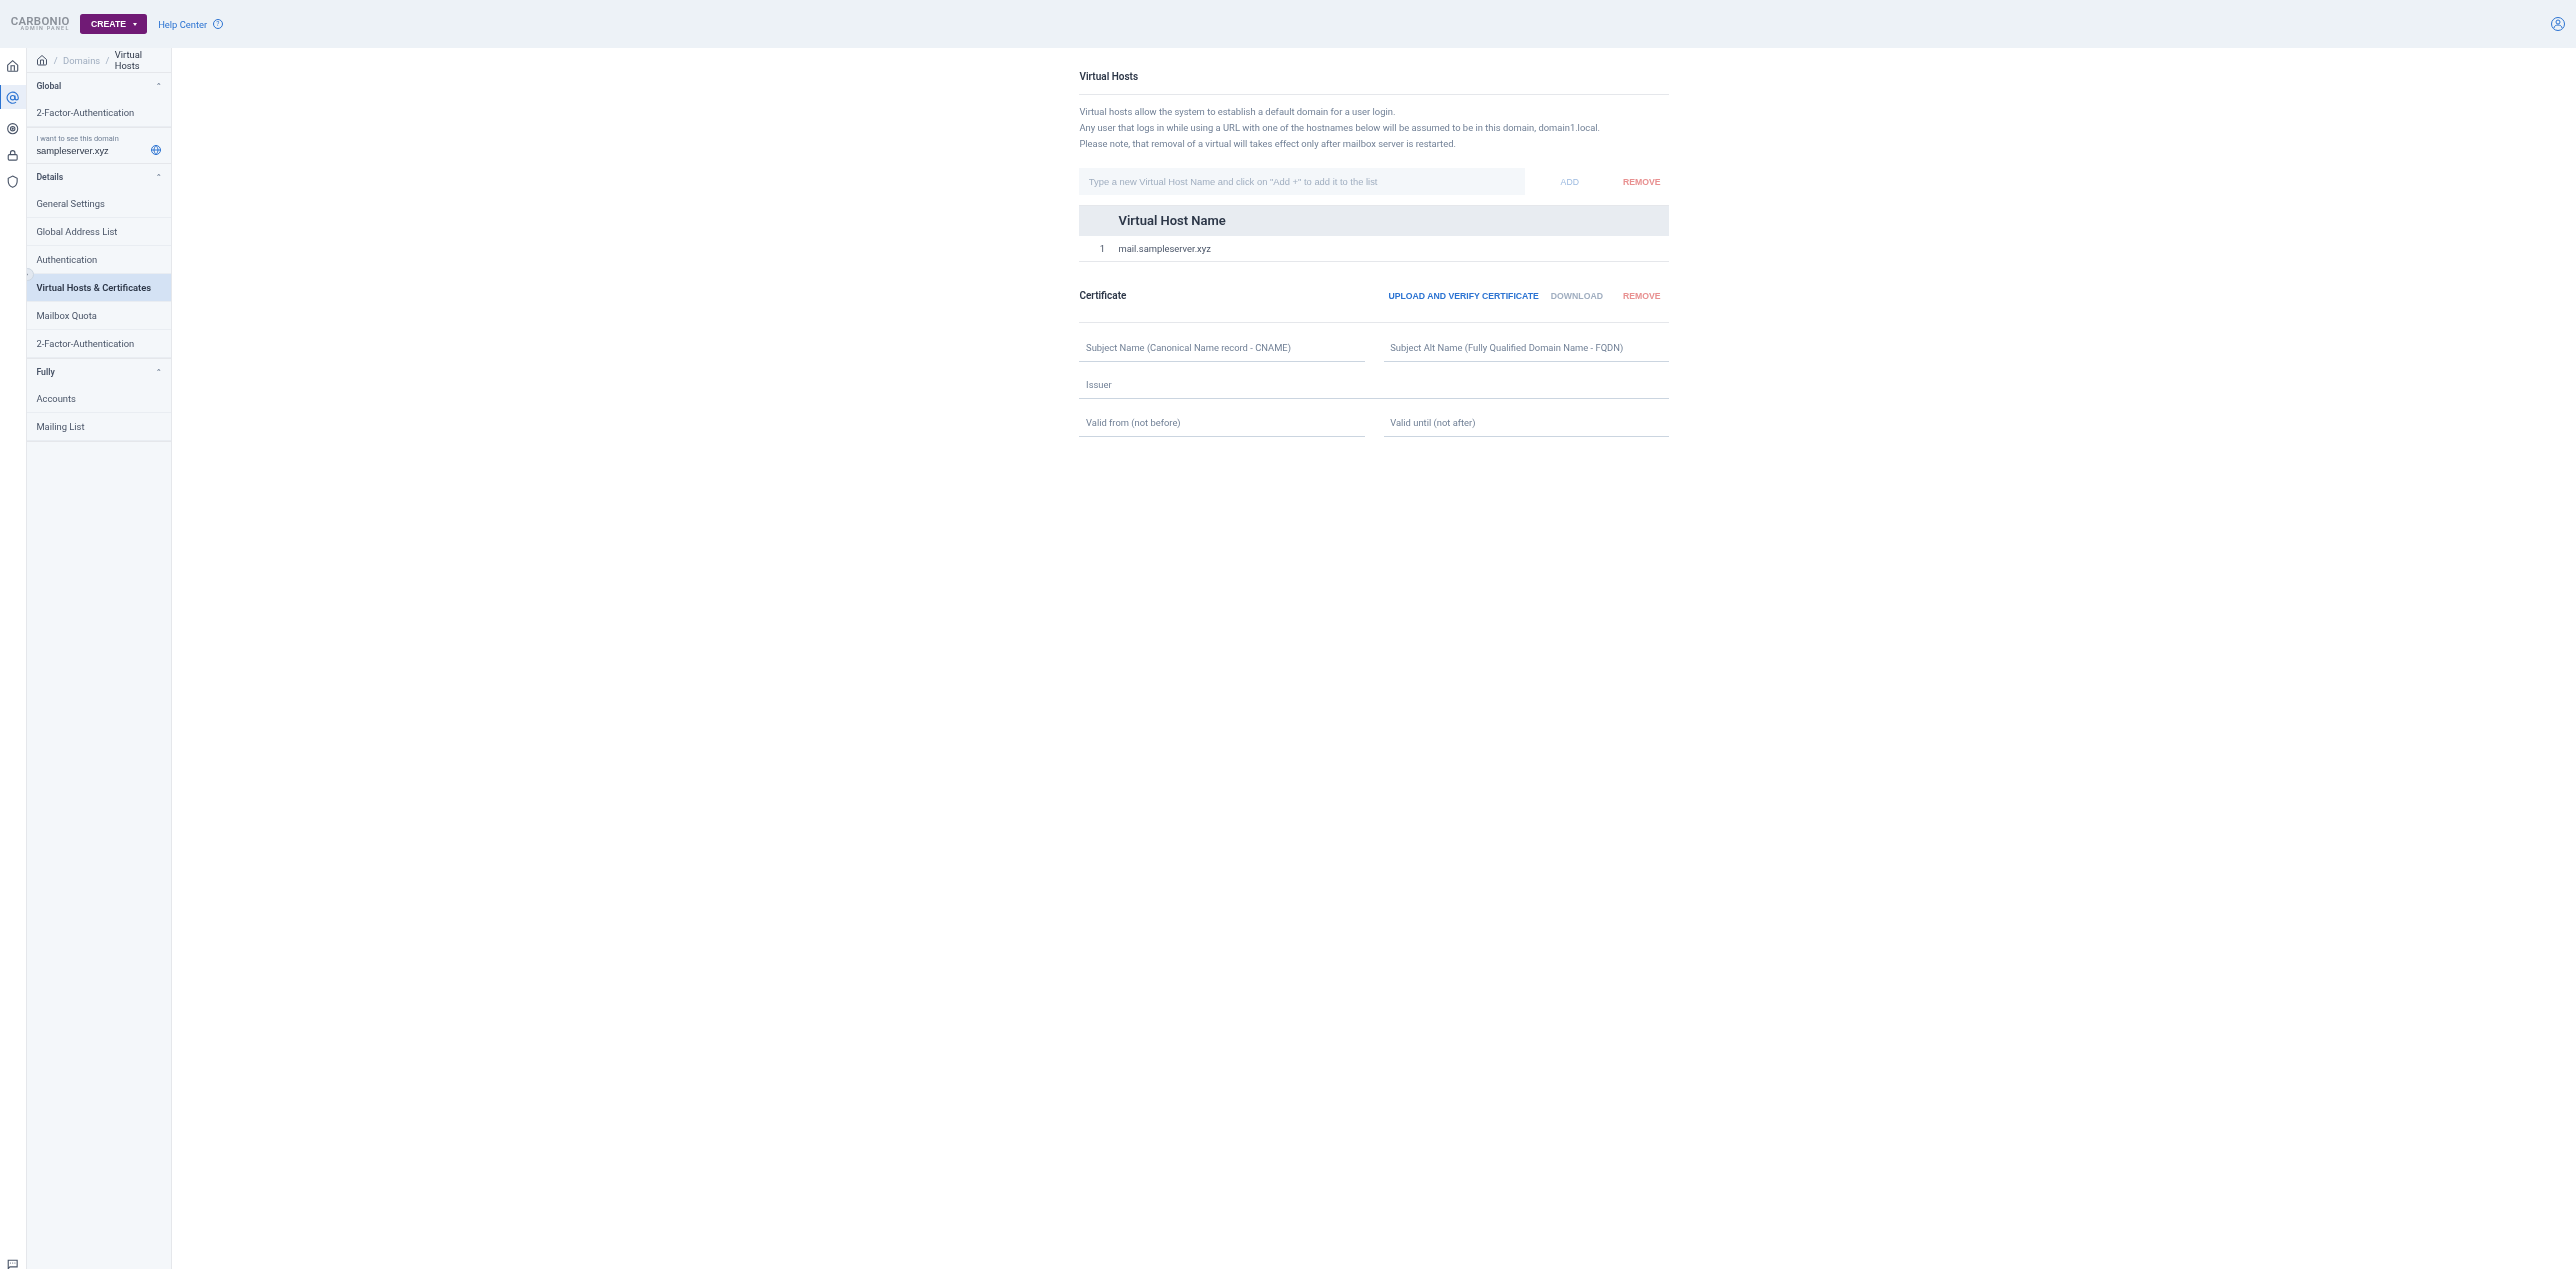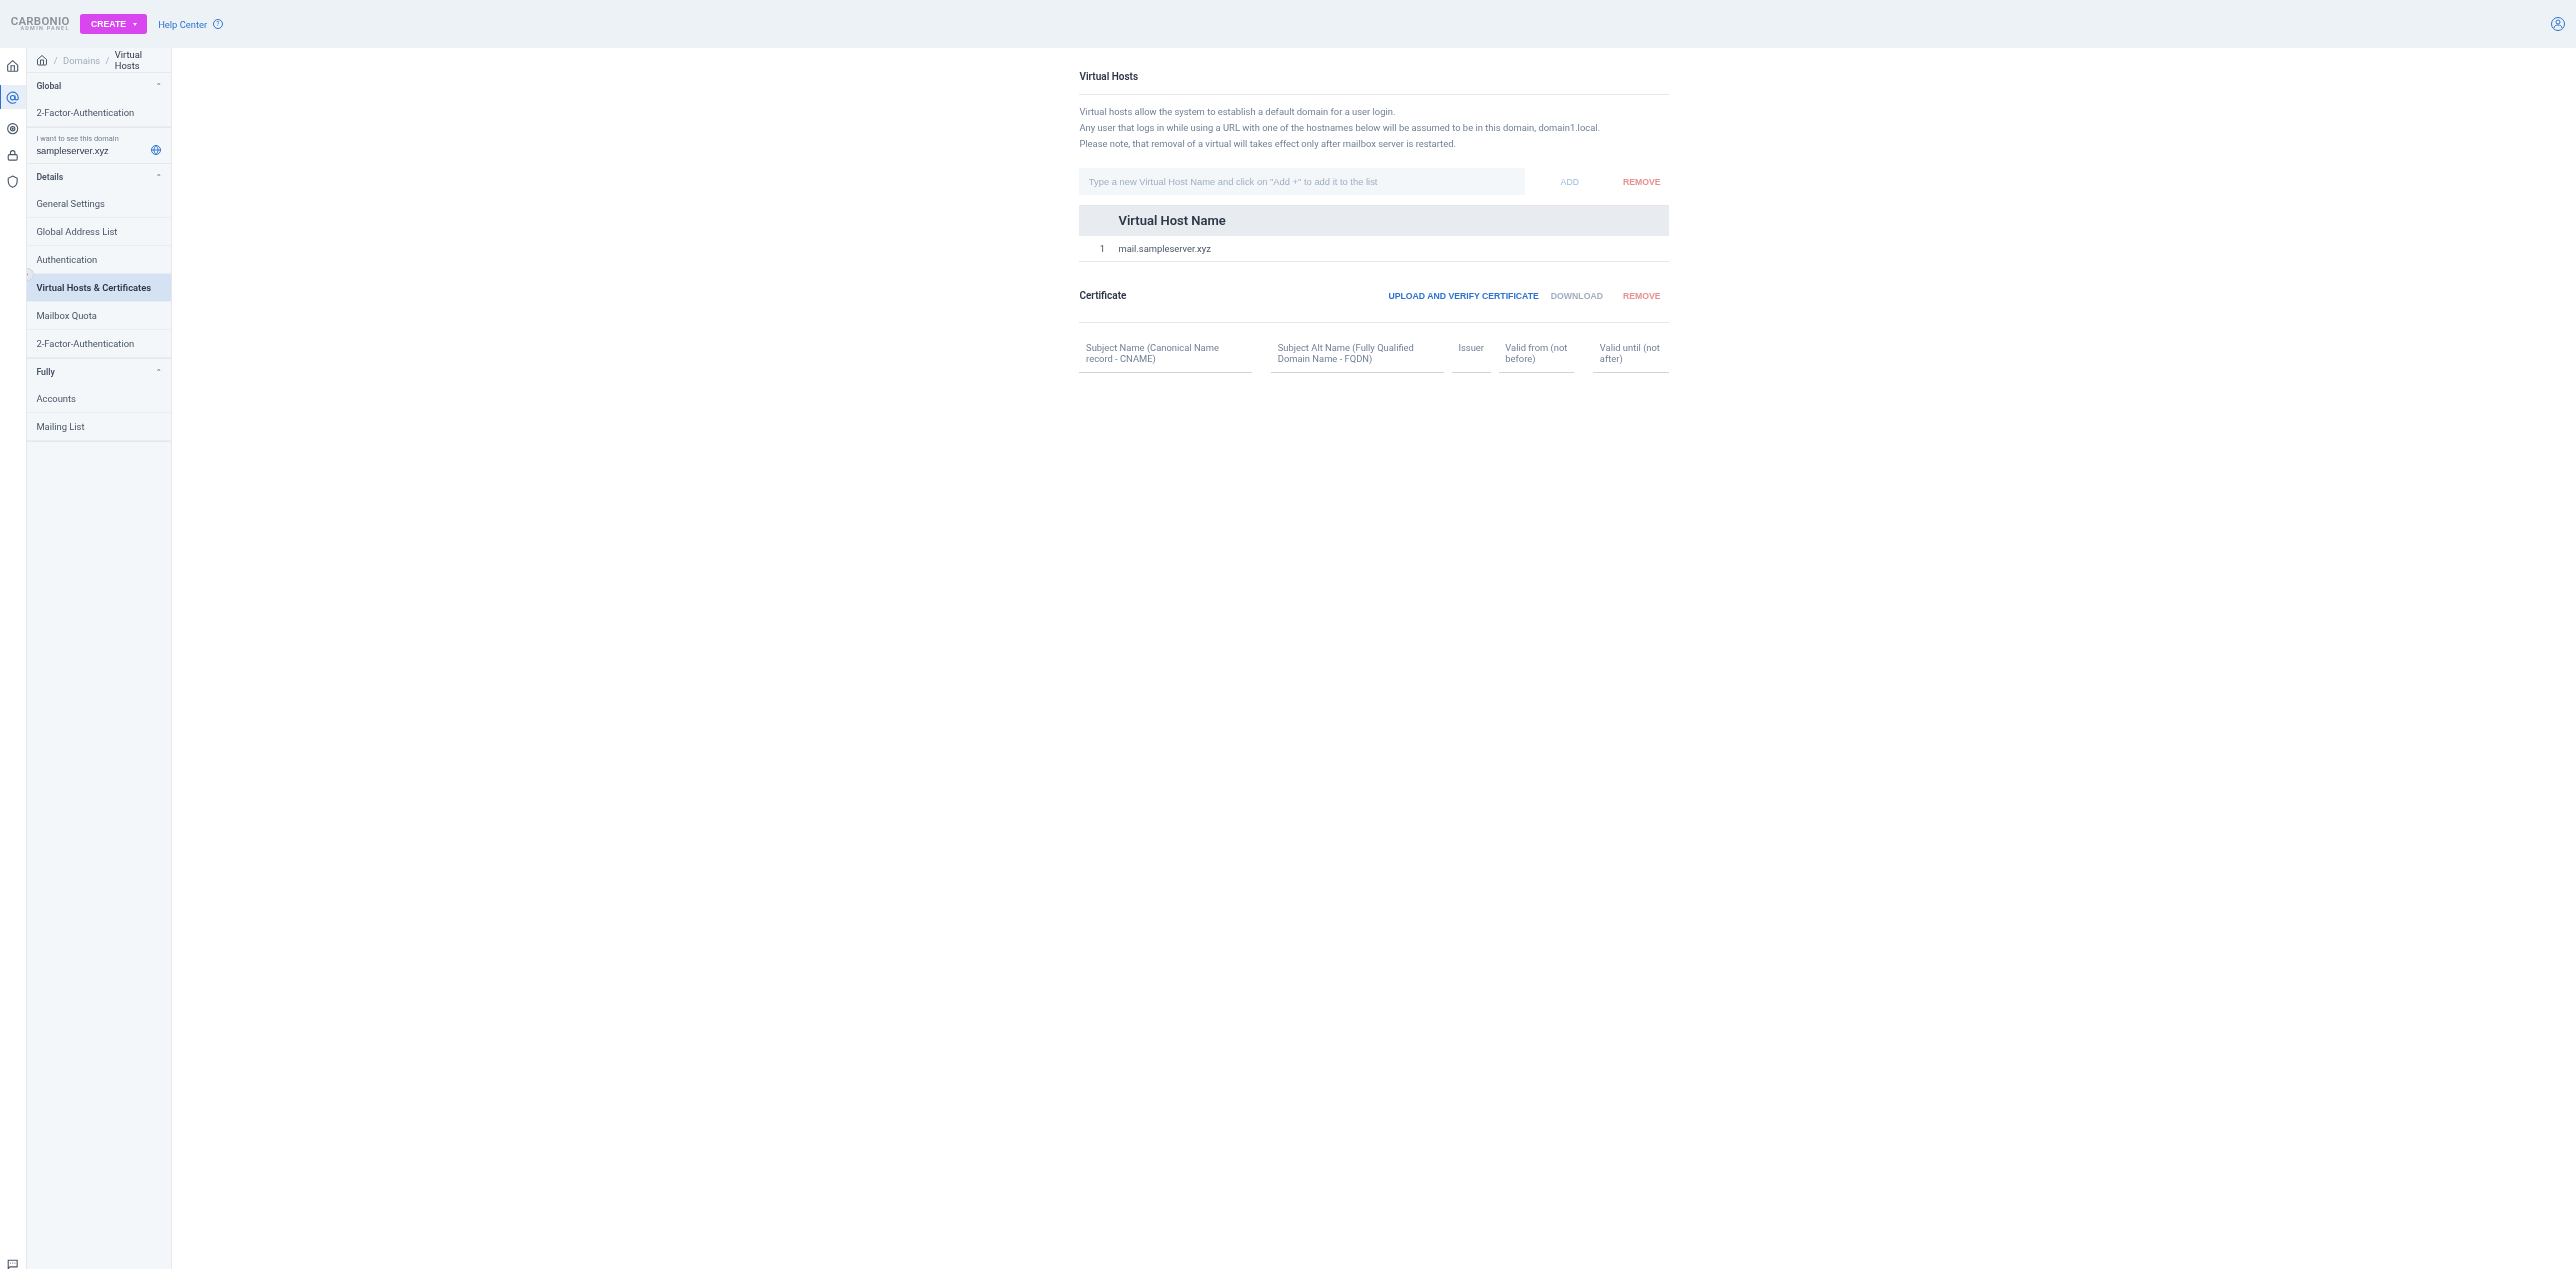--- a/index.html
+++ b/index.html
@@ -4,21 +4,21 @@
   <style>
     * { margin: 0; padding: 0; box-sizing: border-box; }
     body { font-family: -apple-system, BlinkMacSystemFont, 'Segoe UI', Roboto, sans-serif; font-size: 9.4px; color: #333; background: #fff; }
     
     
     .top-header { height: 48px; background: #edf2f7; display: flex; align-items: center; padding: 0 10.7px; justify-content: space-between; }
     .header-left { display: flex; align-items: center; gap: 10.7px; }
     .logo { color: #8a9099; font-weight: 600; letter-spacing: 0.3px; line-height: 1; }
     .logo-main { font-size: 11.4px; }
     .logo-sub { font-size: 5.4px; letter-spacing: 1.3px; text-align: right; margin-top: -1.3px; color: #9aa0a8; }
-    .create-btn { background: #d946ef; color: #fff; border: none; padding: 5.4px 10.7px; border-radius: 2.7px; font-size: 8.7px; font-weight: 600; cursor: pointer; display: flex; align-items: center; gap: 6.7px; }
+    .create-btn { background: #701a75; color: #fff; border: none; padding: 5.4px 10.7px; border-radius: 2.7px; font-size: 8.7px; font-weight: 600; cursor: pointer; display: flex; align-items: center; gap: 6.7px; }
     .chevron-down { display: inline-block; width: 0; height: 0; border-left: 2.7px solid transparent; border-right: 2.7px solid transparent; border-top: 3.3px solid #fff; }
     .help-link { color: #2b73d2; text-decoration: none; font-size: 9.4px; display: flex; align-items: center; gap: 5.4px; }
     .help-icon { width: 10.7px; height: 10.7px; border: 1px solid #2b73d2; border-radius: 50%; display: inline-flex; align-items: center; justify-content: center; font-size: 6.7px; color: #2b73d2; }
     .user-icon { width: 14.7px; height: 14.7px; border: 1.3px solid #2b73d2; border-radius: 50%; display: flex; align-items: center; justify-content: center; cursor: pointer; }
     
     
     .layout { display: flex; height: calc(100vh - 32px); }
     
     
     .icon-rail { width: 27px; background: #fff; border-right: 0.7px solid #e5e7eb; display: flex; flex-direction: column; align-items: center; padding-top: 10.7px; gap: 12px; position: relative; }
@@ -69,21 +69,21 @@
     .table-col-num { width: 27px; text-align: center; }
     .table-col-name { flex: 1; padding-left: 2.7px; }
     .table-row { padding: 7.4px 9.4px; display: flex; font-size: 9.4px; color: #4a5568; }
     
     .cert-header-row { display: flex; align-items: center; justify-content: space-between; margin-top: 23px; margin-bottom: 16px; }
     .cert-title { font-size: 10px; font-weight: 600; color: #2d3748; }
     .cert-actions { display: flex; gap: 12px; }
     .upload-btn { background: none; border: none; color: #2b73d2; font-size: 8.7px; font-weight: 600; cursor: pointer; }
     .download-btn { background: none; border: none; color: #a0aec0; font-size: 8.7px; font-weight: 600; cursor: pointer; }
     
-    .cert-fields { display: flex; flex-direction: row; gap: 8px; }
+    .cert-fields { display: flex; flex-direction: column; gap: 8px; }
     .cert-row { display: flex; gap: 19px; }
     .cert-field { flex: 1; padding: 9.4px 6.7px 8px; border-bottom: 0.7px solid #cbd5e0; font-size: 9.4px; color: #718096; }
     .cert-field.full { flex-basis: 100%; }
     
     svg { display: block; }
   </style>
 </head>
 <body>
 
 <div class="top-header">

